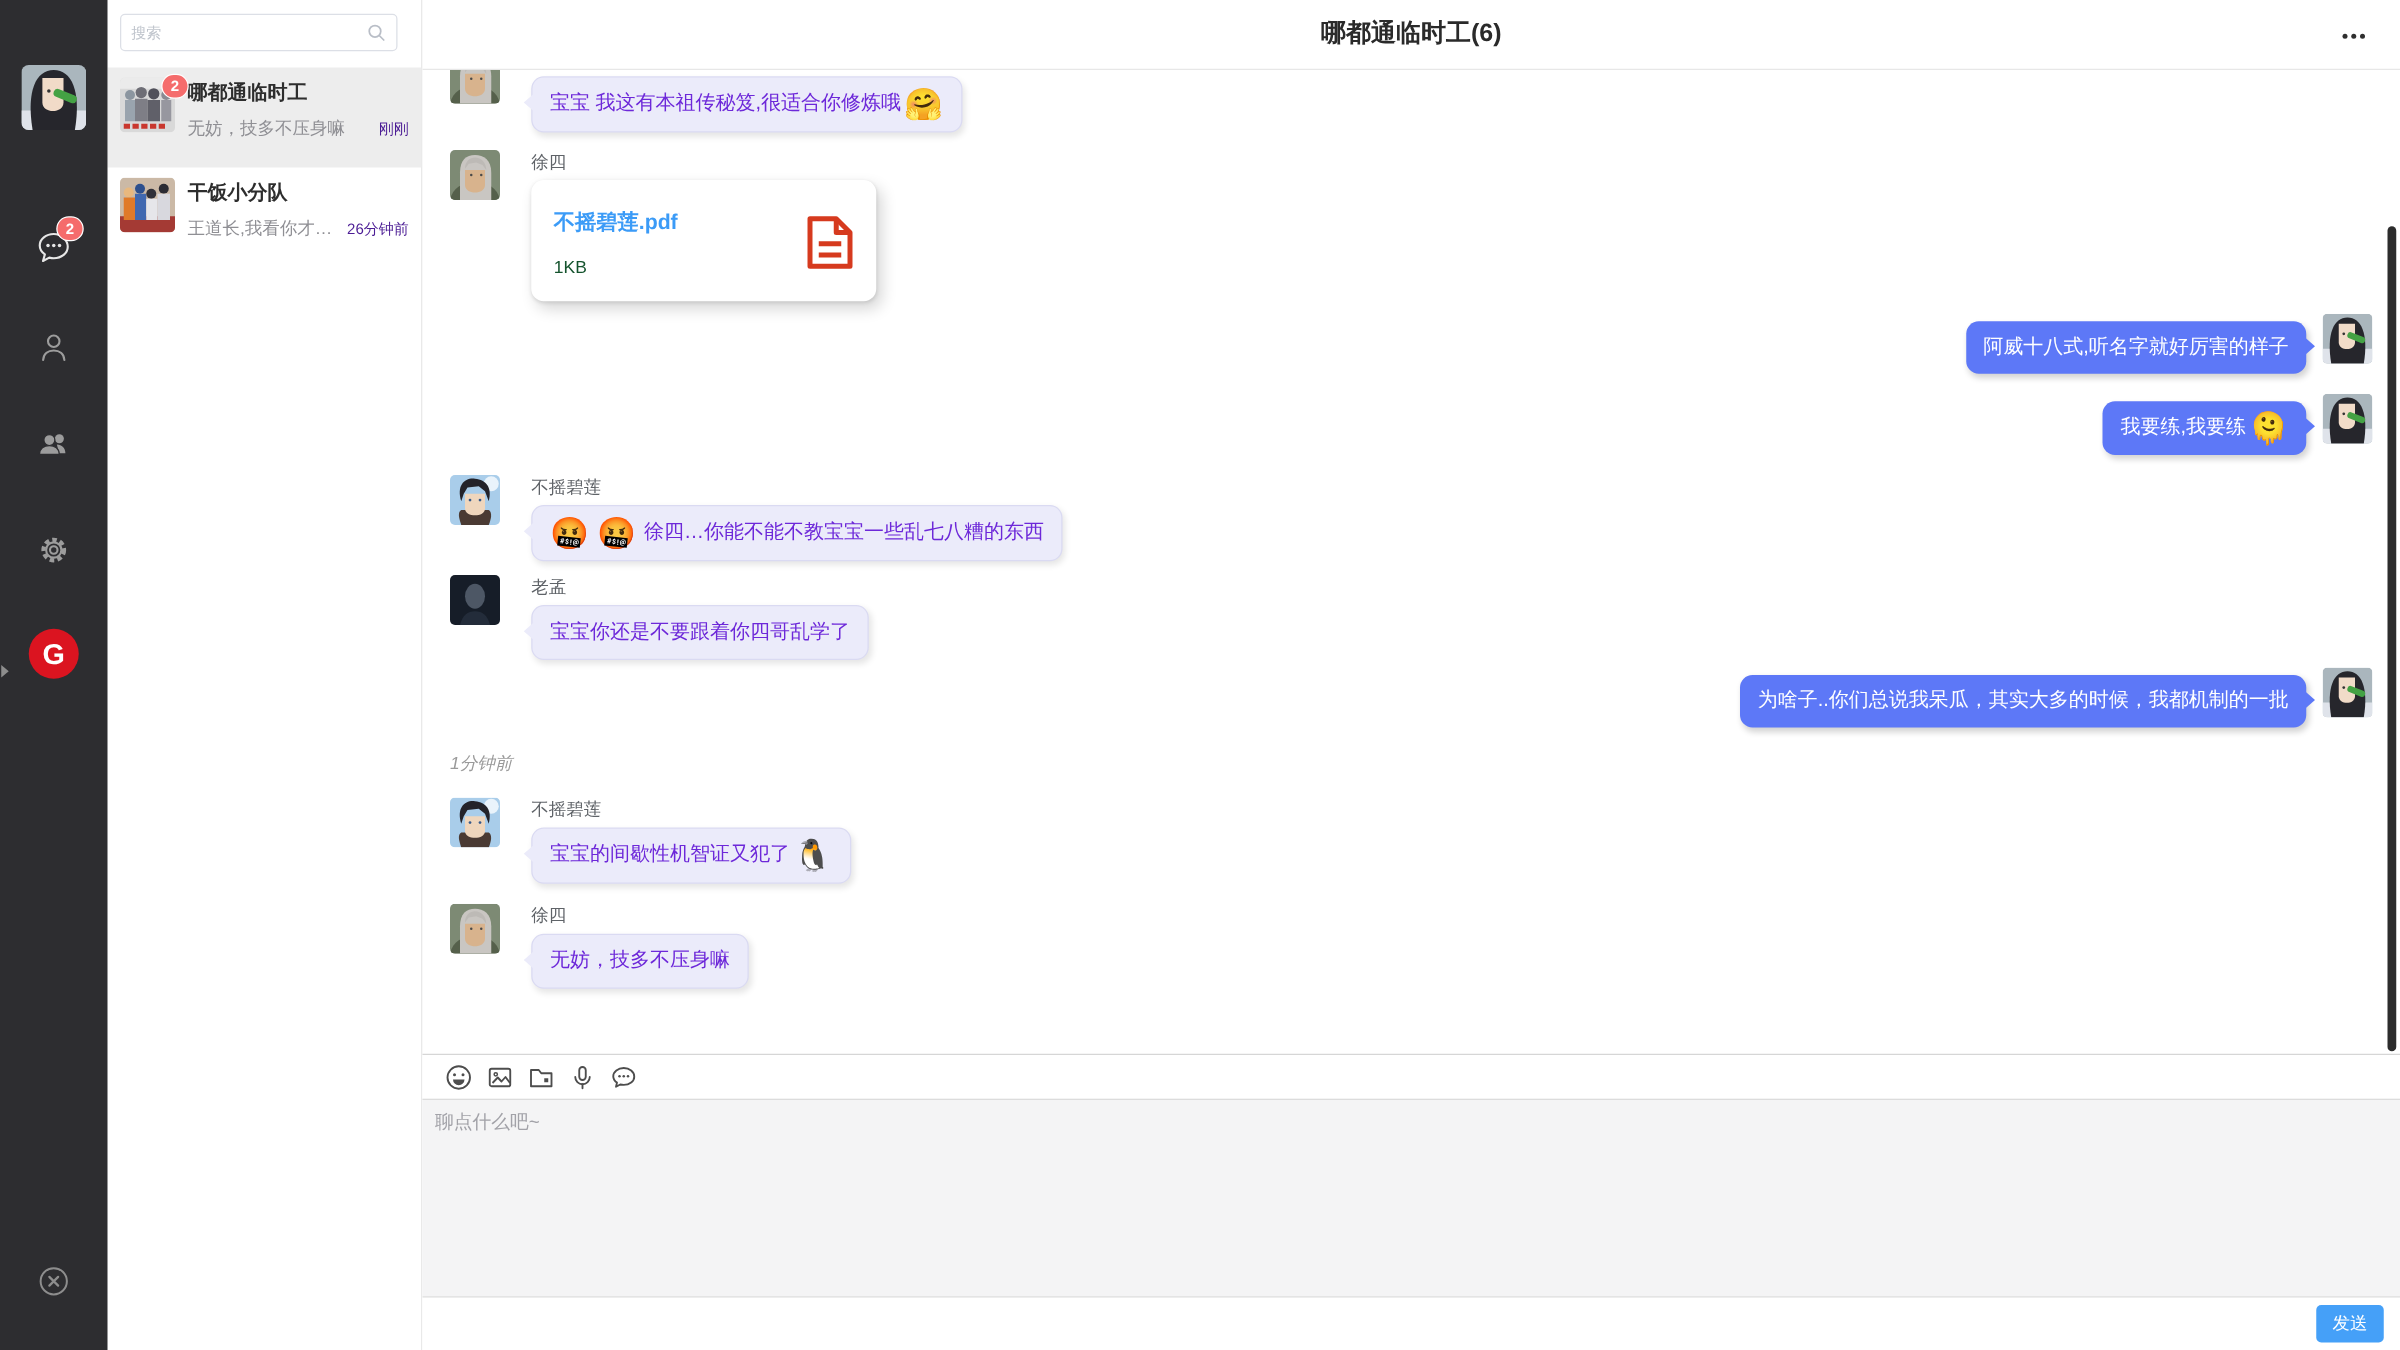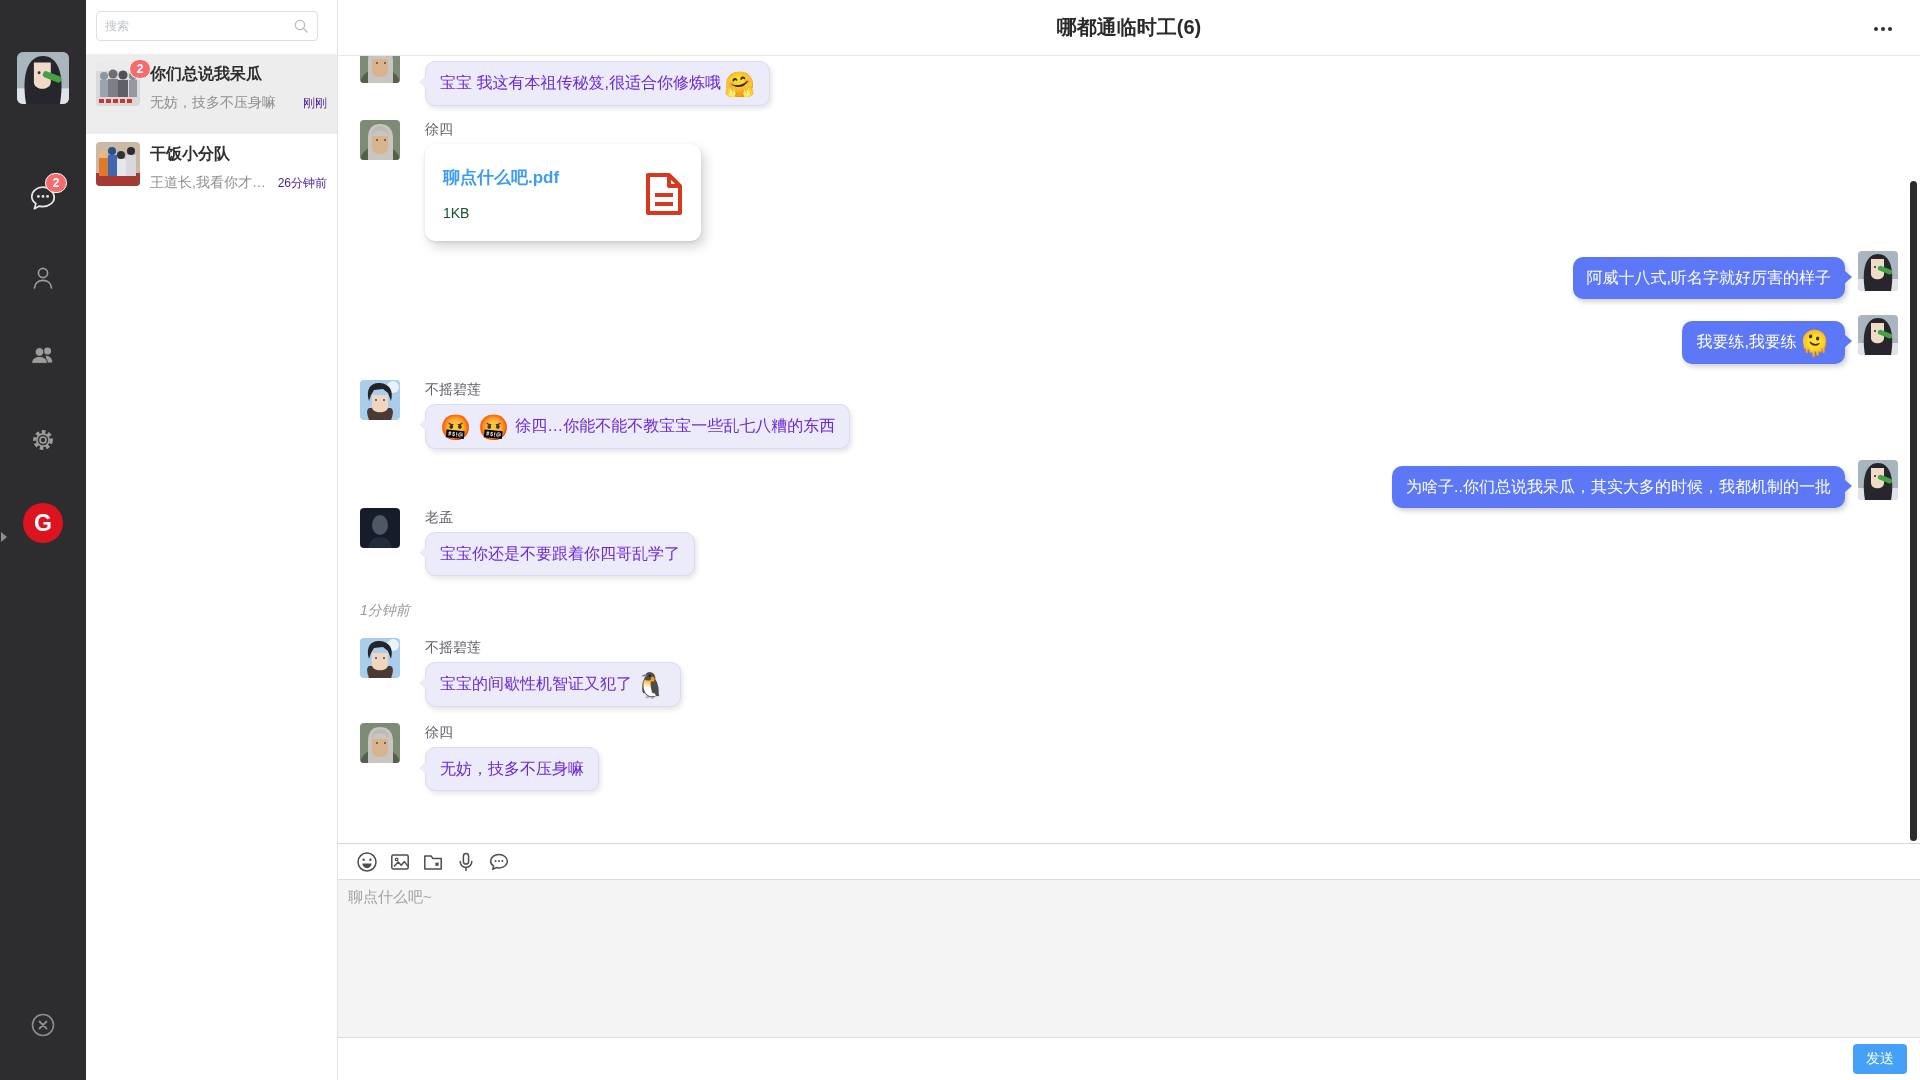--- a/index.html
+++ b/index.html
@@ -219,21 +219,21 @@
 
     <div class="items">
       <div class="chat-item selected">
         <div class="li-avatar">
             <svg>
               <use href="#av-group1"></use>
             </svg>
           </div>
         <span class="badge li-badge">2</span>
         <div class="li-body">
-          <div class="li-title">你们总说我呆瓜</div>
+          <div class="li-title">哪都通临时工</div>
           <div class="li-row2">
             <span class="li-msg">无妨，技多不压身嘛</span>
             <span class="li-time">刚刚</span>
           </div>
         </div>
       </div>
 
       <div class="chat-item">
         <div class="li-avatar">
             <svg>
@@ -277,21 +277,21 @@
       <div class="msg in" style="margin-bottom:10px">
         <div class="avatar">
             <svg>
               <use href="#av-xusi"></use>
             </svg>
           </div>
         <div class="mcontent">
           <div class="mname">徐四</div>
           <div class="file-card">
             <div class="file-meta">
-              <div class="file-name">聊点什么吧.pdf</div>
+              <div class="file-name">不摇碧莲.pdf</div>
               <div class="file-size">1KB</div>
             </div>
             <svg class="file-icon" width="38" height="44" viewBox="0 0 38 44">
               <path d="M3 3 h21 l11 11 v27 H3 Z" fill="none" stroke="#d63a1e" stroke-width="4" stroke-linejoin="round"></path>
               <path d="M24 3 v11 h11" fill="none" stroke="#d63a1e" stroke-width="4" stroke-linejoin="round"></path>
               <line x1="10" y1="23" x2="28" y2="23" stroke="#d63a1e" stroke-width="4"></line>
               <line x1="10" y1="32" x2="28" y2="32" stroke="#d63a1e" stroke-width="4"></line>
             </svg>
           </div>
         </div>
@@ -324,40 +324,40 @@
             <svg>
               <use href="#av-buyao"></use>
             </svg>
           </div>
         <div class="mcontent">
           <div class="mname">不摇碧莲</div>
           <div class="bubble"><span class="emoji em-b">🤬 🤬</span><span>徐四…你能不能不教宝宝一些乱七八糟的东西</span></div>
         </div>
       </div>
 
-      <div class="msg out">
-        <div class="avatar">
-            <svg>
-              <use href="#av-user"></use>
-            </svg>
-          </div>
-        <div class="mcontent">
-          <div class="bubble"><span>为啥子..你们总说我呆瓜，其实大多的时候，我都机制的一批</span></div>
-        </div>
-      </div>
-
       <div class="msg in" style="margin-bottom:6px">
         <div class="avatar">
             <svg>
               <use href="#av-laomeng"></use>
             </svg>
           </div>
         <div class="mcontent">
           <div class="mname">老孟</div>
           <div class="bubble"><span>宝宝你还是不要跟着你四哥乱学了</span></div>
+        </div>
+      </div>
+
+      <div class="msg out">
+        <div class="avatar">
+            <svg>
+              <use href="#av-user"></use>
+            </svg>
+          </div>
+        <div class="mcontent">
+          <div class="bubble"><span>为啥子..你们总说我呆瓜，其实大多的时候，我都机制的一批</span></div>
         </div>
       </div>
 
       <div class="time-divider">1分钟前</div>
 
       <div class="msg in" style="margin-bottom:16px">
         <div class="avatar">
             <svg>
               <use href="#av-buyao"></use>
             </svg>

